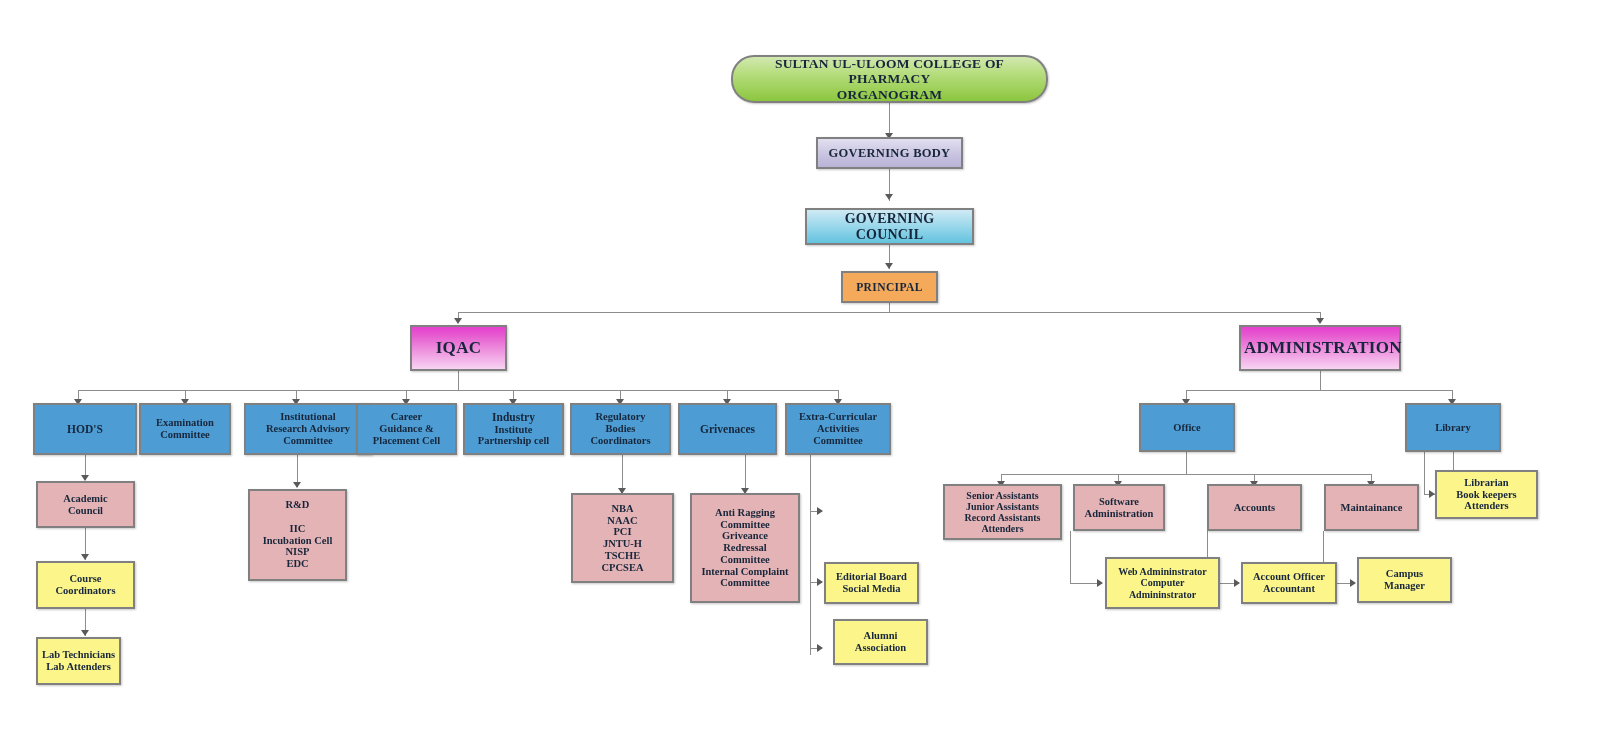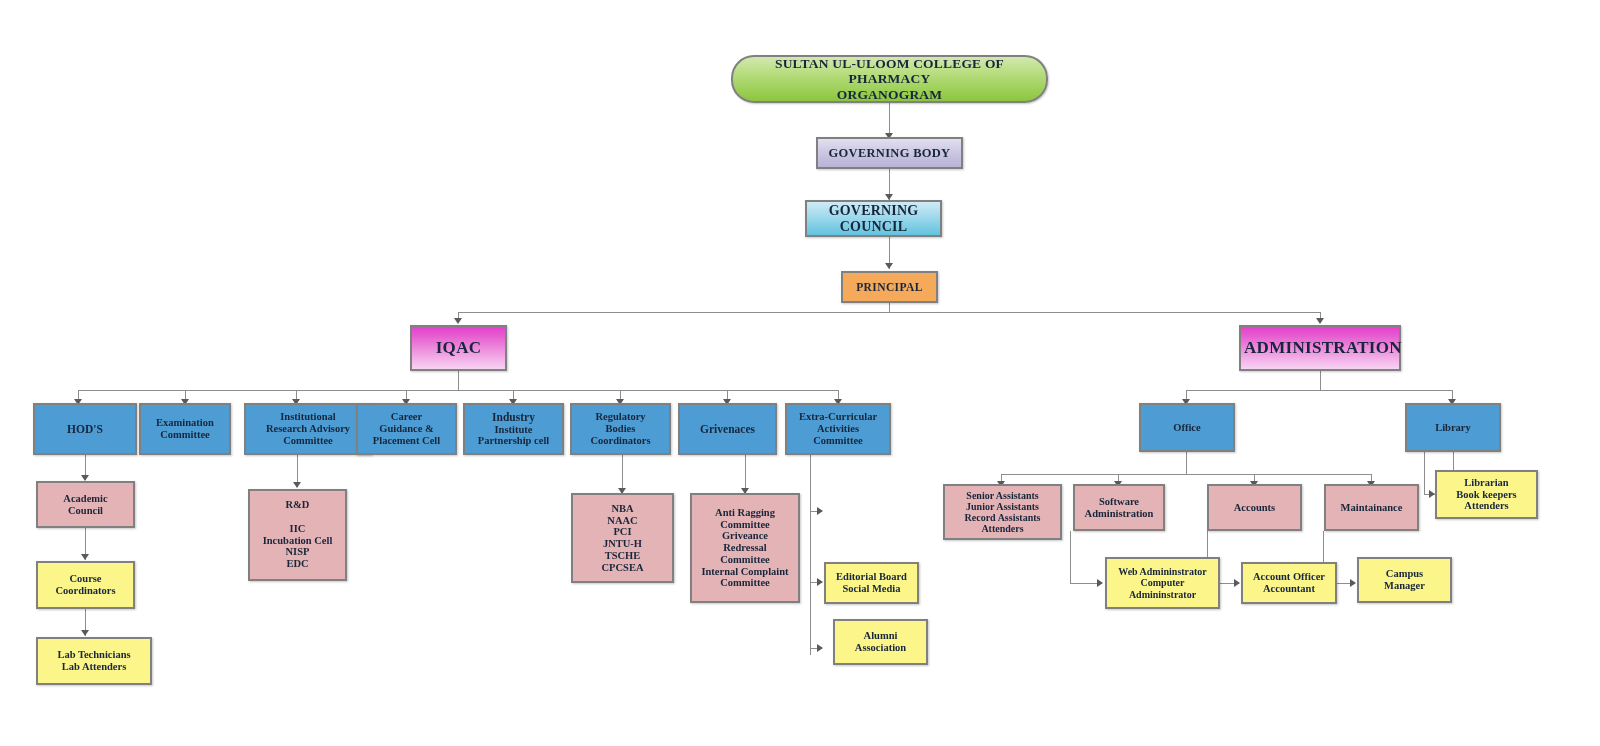--- a/index.html
+++ b/index.html
@@ -181,21 +181,21 @@
 
   <div class="node c-title" style="left:731px;top:55px;width:317px;height:48px;">
     <span class="txt">SULTAN UL-ULOOM COLLEGE OF PHARMACY
 ORGANOGRAM</span>
   </div>
 
   <div class="node c-govbody" style="left:816px;top:137px;width:147px;height:32px;align-items:center;">
     <span class="txt">GOVERNING BODY</span>
   </div>
 
-  <div class="node c-govcouncil" style="left:805px;top:200px;width:137px;height:37px;">
+  <div class="node c-govcouncil" style="left:805px;top:208px;width:169px;height:37px;">
     <span class="txt">GOVERNING COUNCIL</span>
   </div>
 
   <div class="node c-principal" style="left:841px;top:271px;width:97px;height:32px;">
     <span class="txt">PRINCIPAL</span>
   </div>
 
   <div class="node c-magenta" style="left:410px;top:325px;width:97px;height:46px;">
     <span class="txt">IQAC</span>
   </div>
@@ -250,21 +250,21 @@
   <div class="node c-pink sm" style="left:36px;top:481px;width:99px;height:47px;">
     <span class="txt">Academic
 Council</span>
   </div>
 
   <div class="node c-yellow sm" style="left:36px;top:561px;width:99px;height:48px;">
     <span class="txt">Course
 Coordinators</span>
   </div>
 
-  <div class="node c-yellow sm" style="left:36px;top:637px;width:116px;height:48px;">
+  <div class="node c-yellow sm" style="left:36px;top:637px;width:85px;height:48px;">
     <span class="txt">Lab Technicians
 Lab Attenders</span>
   </div>
 
   <div class="node c-pink sm" style="left:248px;top:489px;width:99px;height:92px;flex-direction:column;justify-content:flex-start;padding-top:8px;">
     <span class="txt" style="margin-bottom:12px;">R&amp;D</span>
     <span class="txt">IIC
 Incubation Cell
 NISP
 EDC</span>

